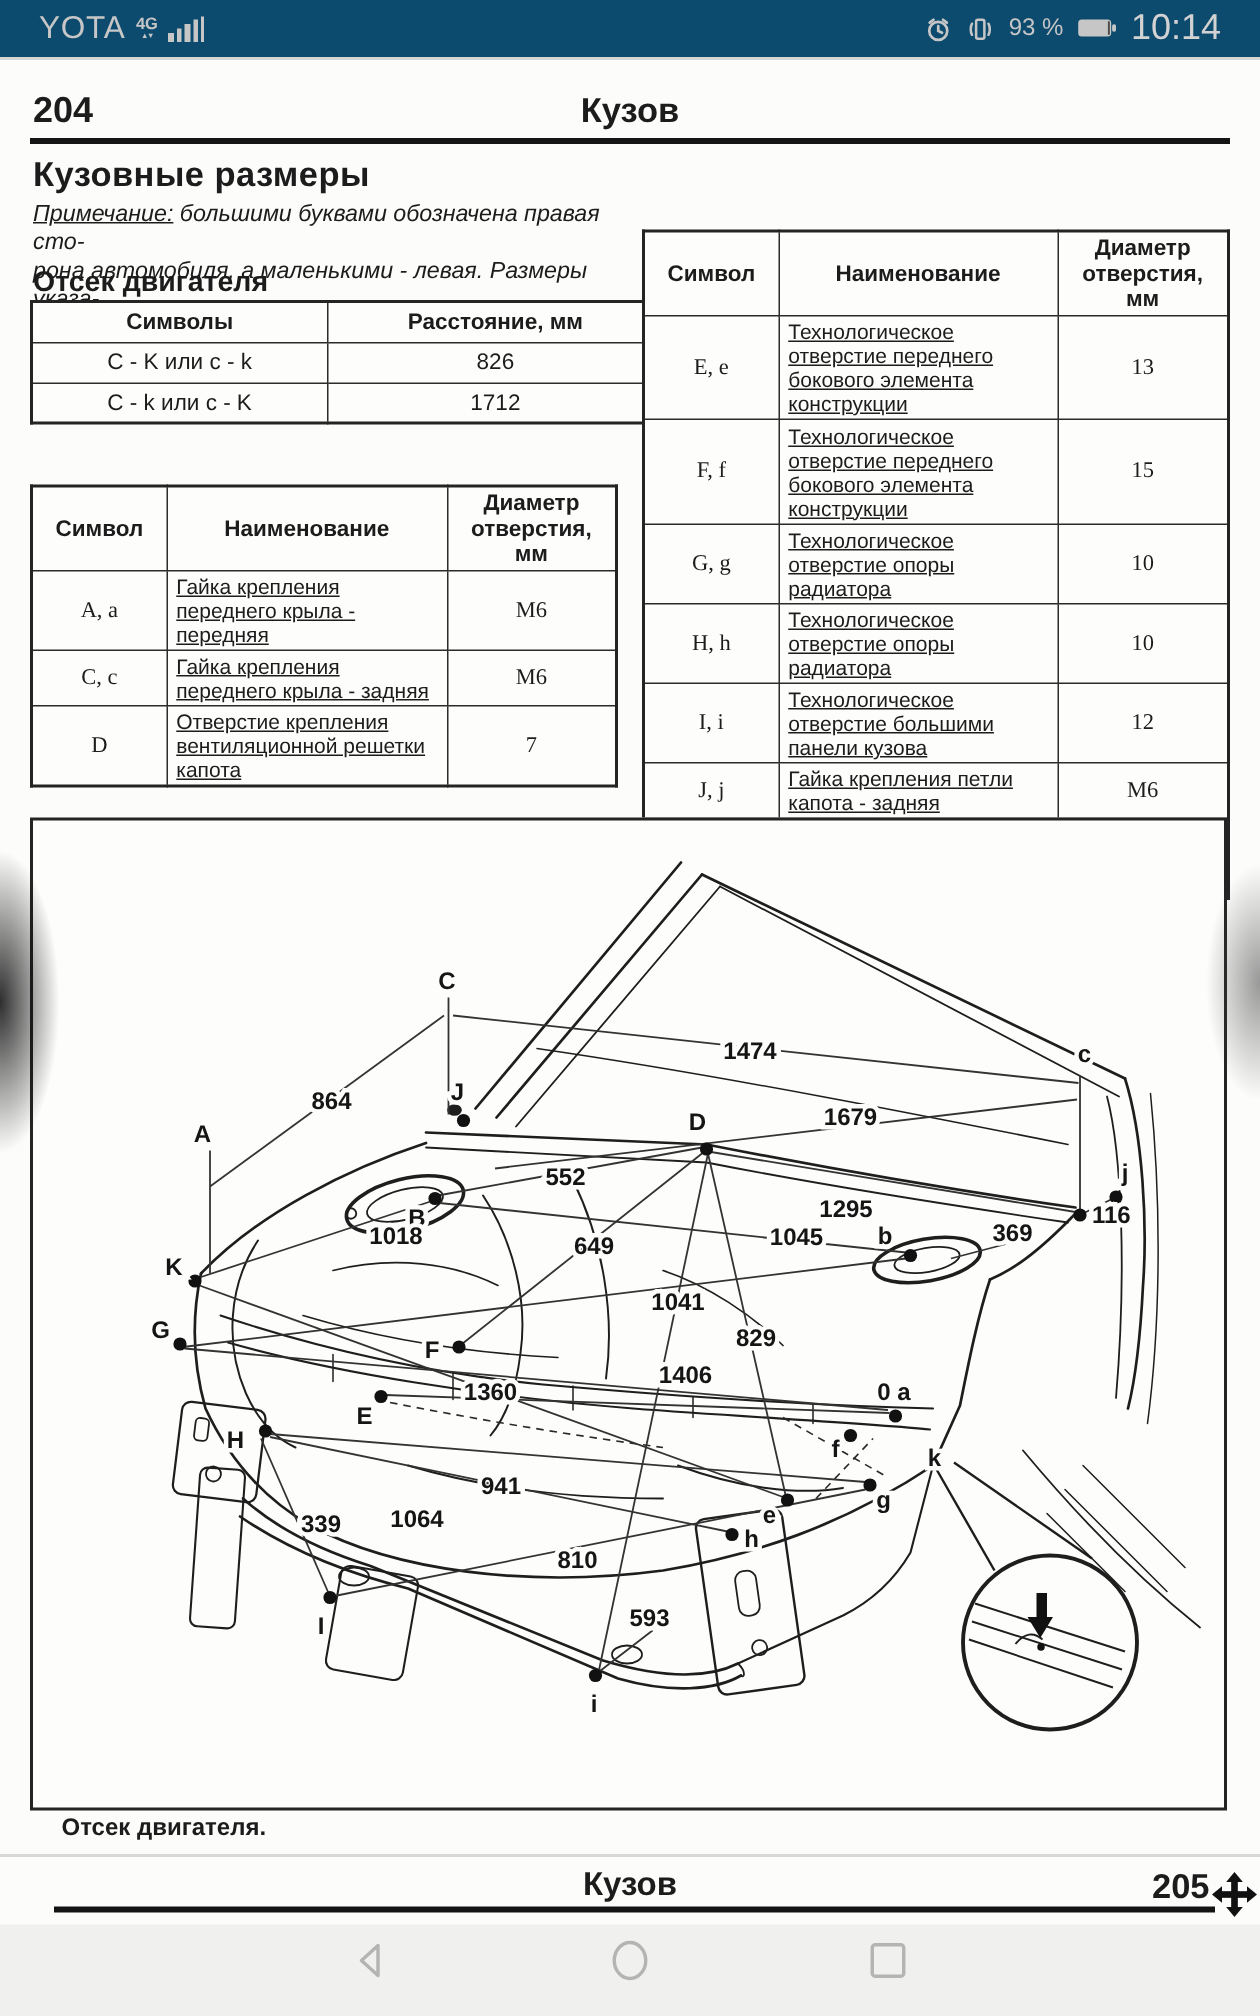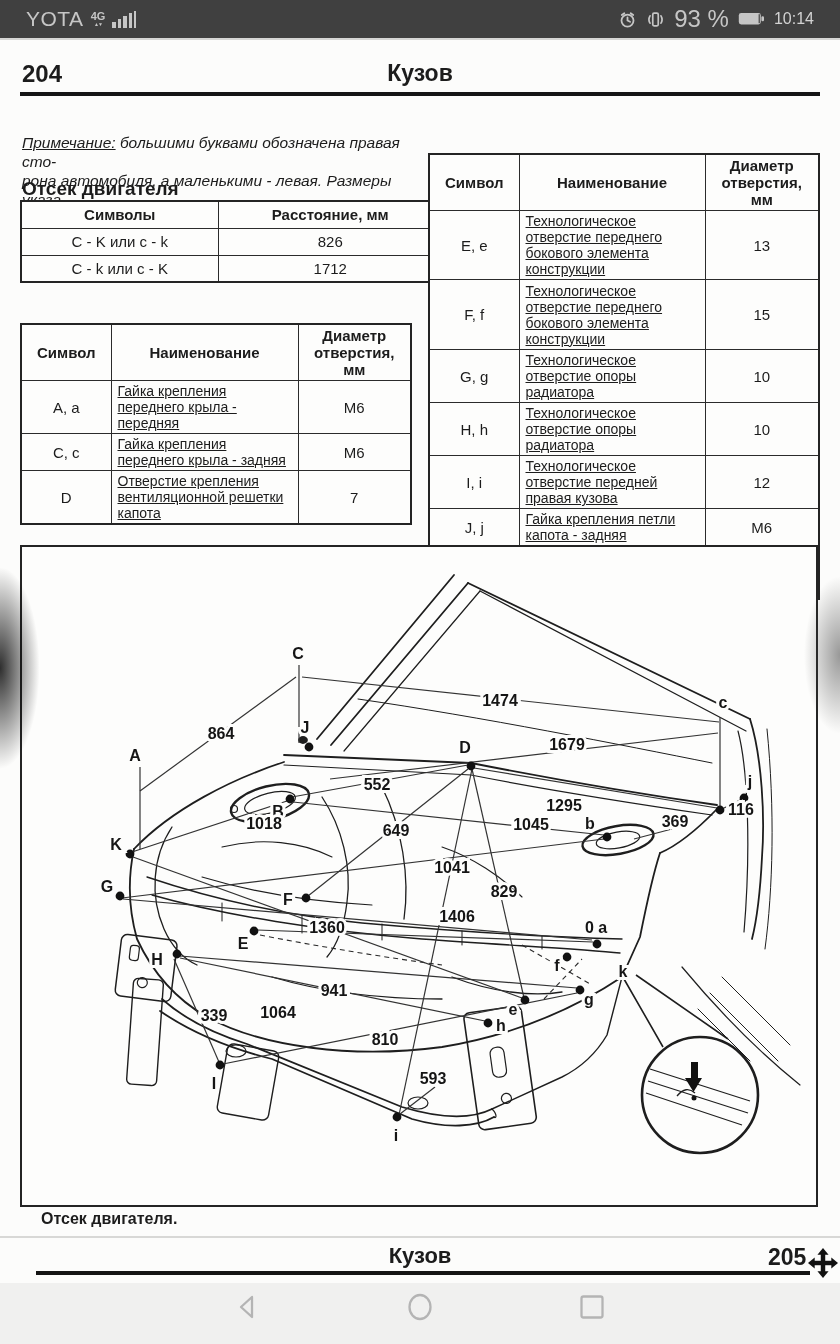--- a/index.html
+++ b/index.html
@@ -1,44 +1,44 @@
 <!DOCTYPE html>
 <html><head>
 <meta charset="utf-8">
 <style>
   html,body{margin:0;padding:0;background:#222;}
   .screen{position:relative;width:840px;height:1344px;background:#fbfbfa;overflow:hidden;
           font-family:"Liberation Sans","DejaVu Sans",sans-serif;color:#1c1c1c;}
   
-  .statusbar{position:absolute;left:0;top:0;width:840px;height:38px;background:#404040;color:#c6c6c6;}
+  .statusbar{position:absolute;left:0;top:0;width:840px;height:38px;background:#0c4a6e;color:#c6c6c6;}
   .sb-left{position:absolute;left:26px;top:0;height:38px;display:flex;align-items:center;gap:7px;}
   .sb-carrier{font-size:21px;letter-spacing:.5px;}
   .sb-4g{display:flex;flex-direction:column;align-items:center;line-height:1;}
   .sb-4g .net{font-size:11px;font-weight:bold;}
   .sb-4g .arr{font-size:5px;letter-spacing:-1px;}
   .sb-bars{display:flex;align-items:flex-end;gap:2px;height:17px;}
   .sb-bars i{display:block;width:3.5px;background:#c6c6c6;}
   .sb-right{position:absolute;right:26px;top:0;height:38px;display:flex;align-items:center;gap:9px;}
-  .sb-right .txt{font-size:24px;}
-  .sb-time{font-size:16px;color:#d2d2d2;}
+  .sb-right .txt{font-size:16px;}
+  .sb-time{font-size:24px;color:#d2d2d2;}
   
   .page{position:absolute;left:0;top:38px;width:840px;height:1247px;background:#fcfcfb;}
   .pagetopline{position:absolute;left:0;top:38px;width:840px;height:2px;background:#d6d6d4;}
   .hdr-num{position:absolute;left:22px;top:60px;font-size:24px;font-weight:bold;}
   .hdr-sec{position:absolute;left:0;top:60px;width:840px;text-align:center;font-size:23px;font-weight:bold;}
   .hdr-line{position:absolute;left:20px;top:92px;width:800px;height:4px;background:#151515;}
   .title{position:absolute;left:22px;top:103px;font-size:23px;font-weight:bold;letter-spacing:.3px;}
   .note{position:absolute;left:22px;top:133px;width:404px;font-style:italic;font-size:15.5px;line-height:19px;}
   .note-label{text-decoration:underline;}
   .sec2{position:absolute;left:22px;top:178px;font-size:19px;font-weight:bold;}
   
   table.t{position:absolute;border-collapse:collapse;table-layout:fixed;background:#fdfdfc;}
   table.t td{border:1.6px solid #2b2b2b;font-size:15px;vertical-align:middle;padding:2px 6px;}
   table.t{border:2.5px solid #242424;}
-  table.t td.sym,table.t td.dia{text-align:center;}
+  table.t td.sym,table.t td.dia{text-align:center;font-family:Liberation Serif, serif;}
   table.t tr.th td{font-weight:bold;text-align:center;line-height:17px;}
   .t1{left:20px;top:200px;width:424px;}
   .t1 td{text-align:center;font-size:16px;}
   .t2{left:20px;top:323px;width:392px;}
   .t2 td.name,.t3 td.name{font-size:14px;line-height:16px;padding:2px 6px;text-decoration:underline;}
   .t3{left:428px;top:153px;width:392px;}
   
   .diagram{position:absolute;left:20px;top:545px;width:794px;height:658px;border:2px solid #242424;background:#fdfdfc;}
   .diagram svg{display:block;}
   .caption{position:absolute;left:41px;top:1210px;font-size:16px;font-weight:bold;text-align:right;}
@@ -107,20 +107,21 @@
     </div>
   </div>
 
   <div class="page"></div>
   <div class="pagetopline"></div>
 
   <div class="hdr-num">204</div>
   <div class="hdr-sec">Кузов</div>
   <div class="hdr-line"></div>
 
+  <div class="title">Кузовные размеры</div>
 
   <div class="note">
     <div><span class="note-label">Примечание:</span> <span>большими буквами обозначена правая сто-</span></div>
     <div>рона автомобиля, а маленькими - левая. Размеры указа-</div>
     <div>ны в миллиметрах.</div>
   </div>
 
   <div class="sec2">Отсек двигателя</div>
 
   <table class="t t1">
@@ -201,21 +202,21 @@
           <td class="name">Технологическое отверстие опоры радиатора</td>
           <td class="dia">10</td>
         </tr>
     <tr style="height:40px">
           <td class="sym">H, h</td>
           <td class="name">Технологическое отверстие опоры радиатора</td>
           <td class="dia">10</td>
         </tr>
     <tr style="height:38px">
           <td class="sym">I, i</td>
-          <td class="name">Технологическое отверстие передней правая кузова</td>
+          <td class="name">Технологическое отверстие большими панели кузова</td>
           <td class="dia">12</td>
         </tr>
     <tr style="height:37px">
           <td class="sym">J, j</td>
           <td class="name">Гайка крепления петли капота - задняя</td>
           <td class="dia">М6</td>
         </tr>
     <tr style="height:40px">
           <td class="sym">K, k</td>
           <td class="name">Технологическое отверстие переднего крыла</td>

